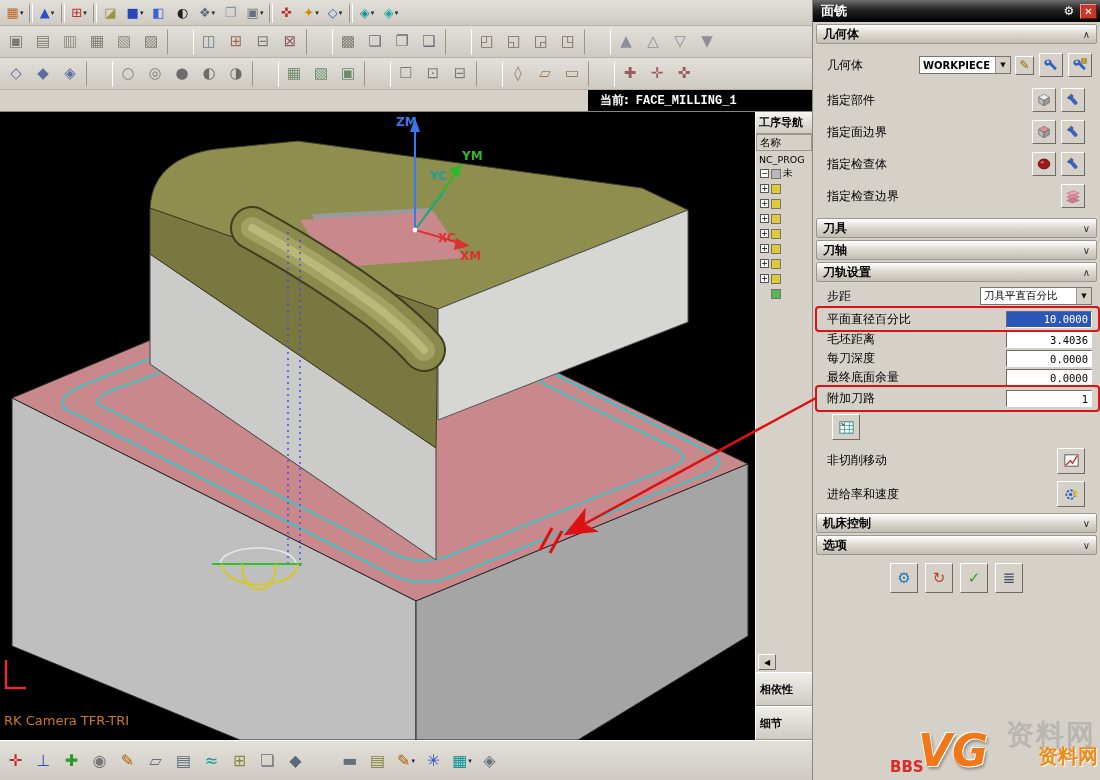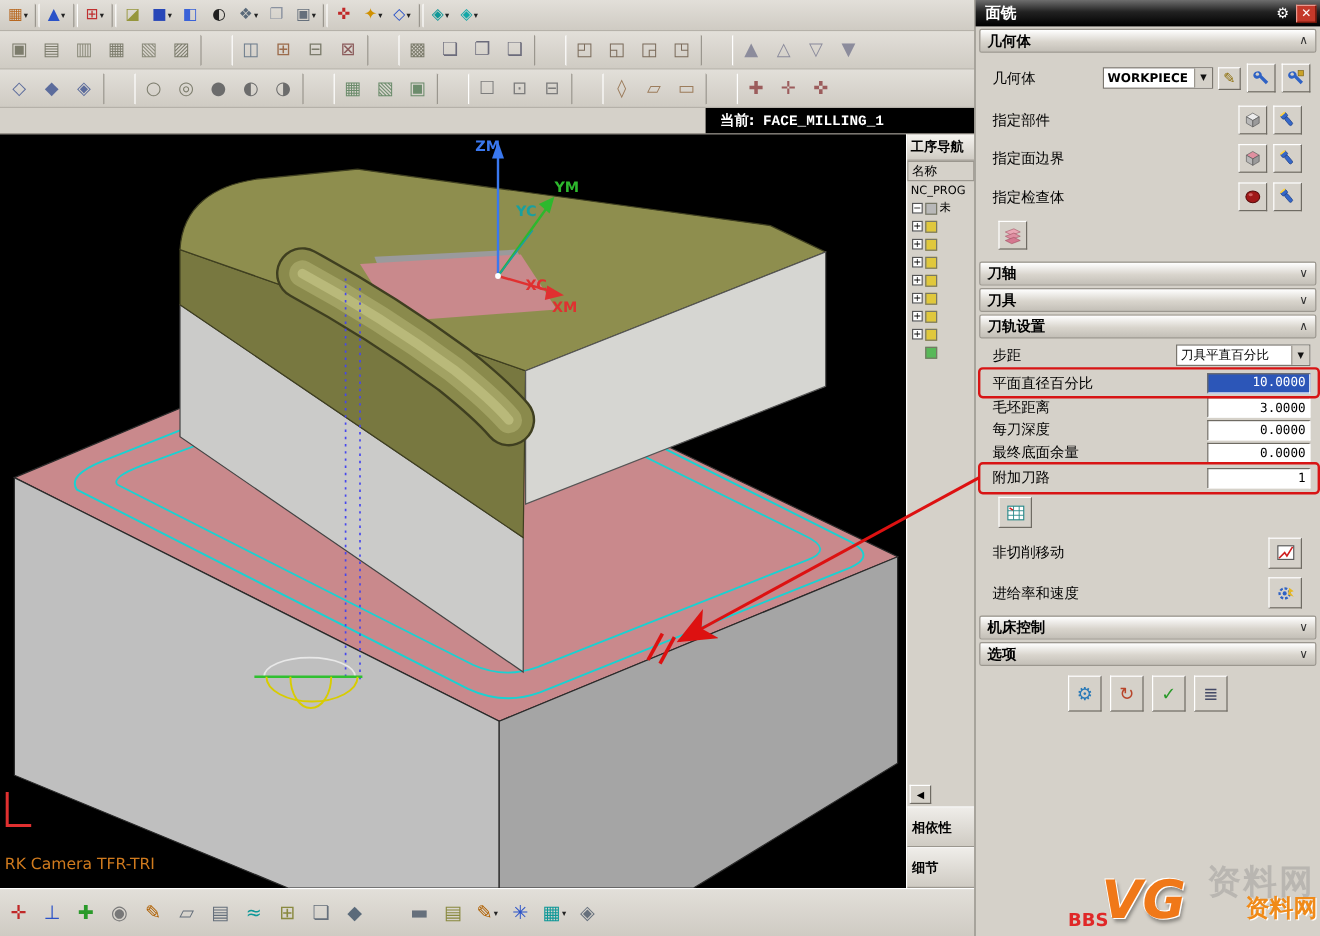--- a/index.html
+++ b/index.html
@@ -647,38 +647,39 @@
             <g transform="rotate(-40 9 9)">
               <rect x="6" y="2" width="6" height="4" rx="1" fill="#3567c8" stroke="#1d3c80" stroke-width="0.6"></rect>
               <rect x="7.2" y="6" width="3.6" height="9" rx="1.4" fill="#3567c8" stroke="#1d3c80" stroke-width="0.6"></rect>
               <rect x="6.2" y="1" width="5.6" height="1.6" fill="#ffd23f"></rect>
             </g>
           </svg>
       </span>
     </div>
 
     <div class="drow iconrow" style="height:32px">
+      <span class="lbl">指定检查边界</span>
       <span class="btn24">
         <svg width="16" height="16" viewBox="0 0 18 18">
             <g stroke="#9a4a5a" stroke-width="0.5">
               <polygon points="2,6 10,3 16,6 8,9" fill="#eaa7b5"></polygon>
               <polygon points="2,10 10,7 16,10 8,13" fill="#df8fa2"></polygon>
               <polygon points="2,14 10,11 16,14 8,17" fill="#d47890"></polygon>
             </g>
           </svg>
       </span>
     </div>
 
     <div style="height:4px"></div>
     <div class="sec-h">
+      <span>刀具</span>
+        <span class="chev down"></span>
+    </div>
+    <div class="sec-h">
       <span>刀轴</span>
-        <span class="chev down"></span>
-    </div>
-    <div class="sec-h">
-      <span>刀具</span>
         <span class="chev down"></span>
     </div>
     <div class="sec-h">
       <span>刀轨设置</span>
         <span class="chev up"></span>
     </div>
 
 
 
     <div class="drow" style="height:24px">
@@ -689,21 +690,21 @@
       </span>
     </div>
 
     <div class="drow red-box" style="height:22px">
       <span class="lbl">平面直径百分比</span>
       <span class="field sel">10.0000</span>
     </div>
 
     <div class="drow" style="height:19px">
       <span class="lbl">毛坯距离</span>
-      <span class="field">3.0000</span>
+      <span class="field">3.4036</span>
     </div>
     <div class="drow" style="height:19px">
       <span class="lbl">每刀深度</span>
       <span class="field">0.0000</span>
     </div>
     <div class="drow" style="height:19px">
       <span class="lbl">最终底面余量</span>
       <span class="field">0.0000</span>
     </div>
 

